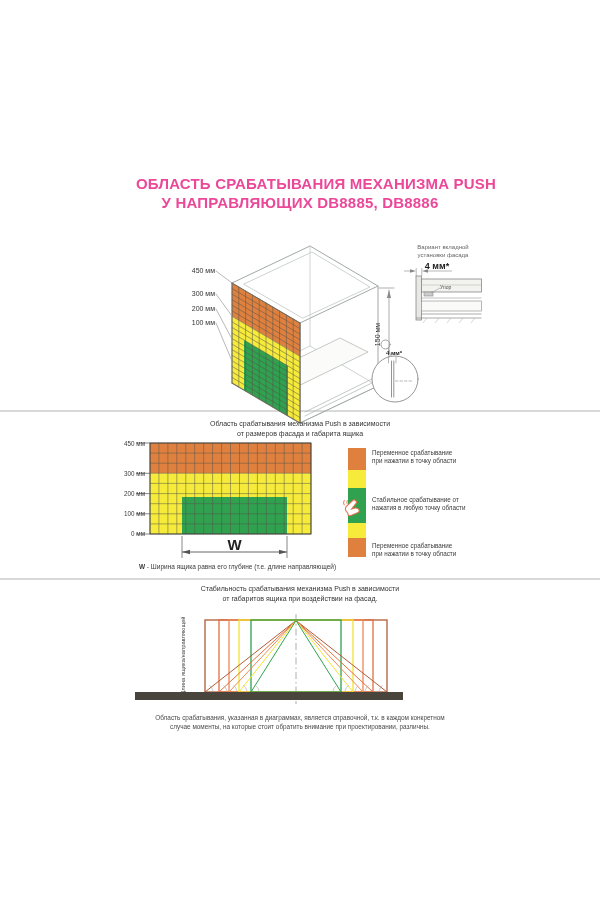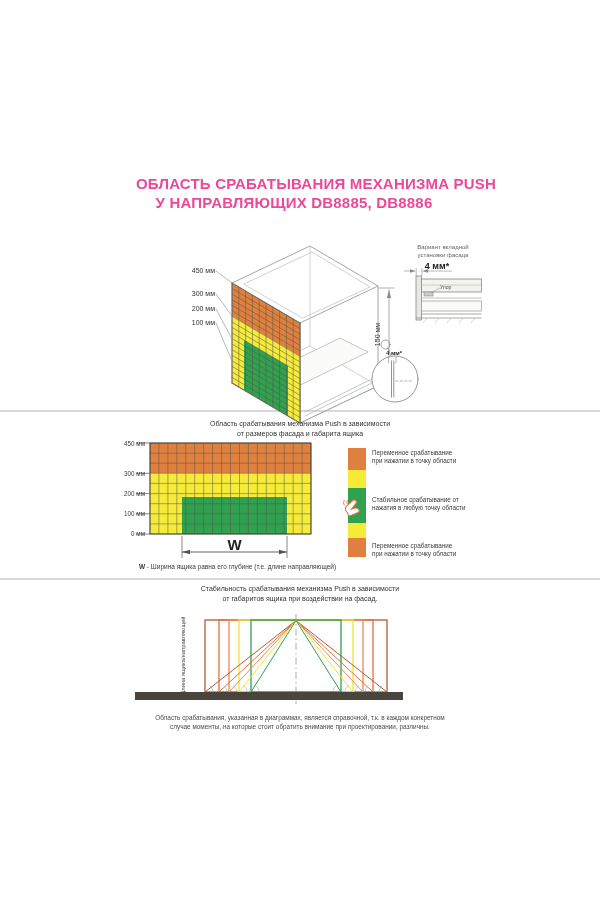--- a/index.html
+++ b/index.html
@@ -134,21 +134,21 @@
       <path d="M296 620.5 L251 692 M296 620.5 L341 692" stroke="#2fa14f" stroke-width="1"></path>
 
       <path d="M213 691 Q212 687 209.5 685.5 M227 691 Q226 687 223.5 685.5 M237 691 Q236 687 233.5 685.5 M247 691 Q246 687 243.5 685.5 M259 691 Q258 687 255.5 685.5" stroke="#999" stroke-width=".5"></path>
       <path d="M379 691 Q380 687 382.5 685.5 M365 691 Q366 687 368.5 685.5 M355 691 Q356 687 358.5 685.5 M345 691 Q346 687 348.5 685.5 M333 691 Q334 687 336.5 685.5" stroke="#999" stroke-width=".5"></path>
 
       <rect x="135" y="692" width="268" height="8" fill="#4a453c" stroke="none"></rect>
     </g>
   </svg>
 
   <div class="abs ctr ttl" style="left:0;top:175;width:600px;top:175px">ОБЛАСТЬ СРАБАТЫВАНИЯ МЕХАНИЗМА PUSH</div>
-  <div class="abs ctr ttl" style="left:4px;top:194px;width:548px">У НАПРАВЛЯЮЩИХ DB8885, DB8886</div>
+  <div class="abs ctr ttl" style="left:10px;top:194px;width:548px">У НАПРАВЛЯЮЩИХ DB8885, DB8886</div>
 
   <div class="abs rgt h7" style="left:165px;top:267px;width:50px">450 мм</div>
   <div class="abs rgt h7" style="left:165px;top:290px;width:50px">300 мм</div>
   <div class="abs rgt h7" style="left:165px;top:305px;width:50px">200 мм</div>
   <div class="abs rgt h7" style="left:165px;top:319px;width:50px">100 мм</div>
   <div class="abs ctr h7 rot" style="left:353px;top:330px;width:50px;height:9px">150 мм</div>
   <div class="abs ctr" style="left:378px;top:350px;width:32px;font-size:6px;font-weight:bold;color:#222">4 мм*</div>
 
   <div class="abs ctr h6" style="left:398px;top:244px;width:90px">Вариант вкладной</div>
   <div class="abs ctr h6" style="left:398px;top:252px;width:90px">установки фасада</div>

